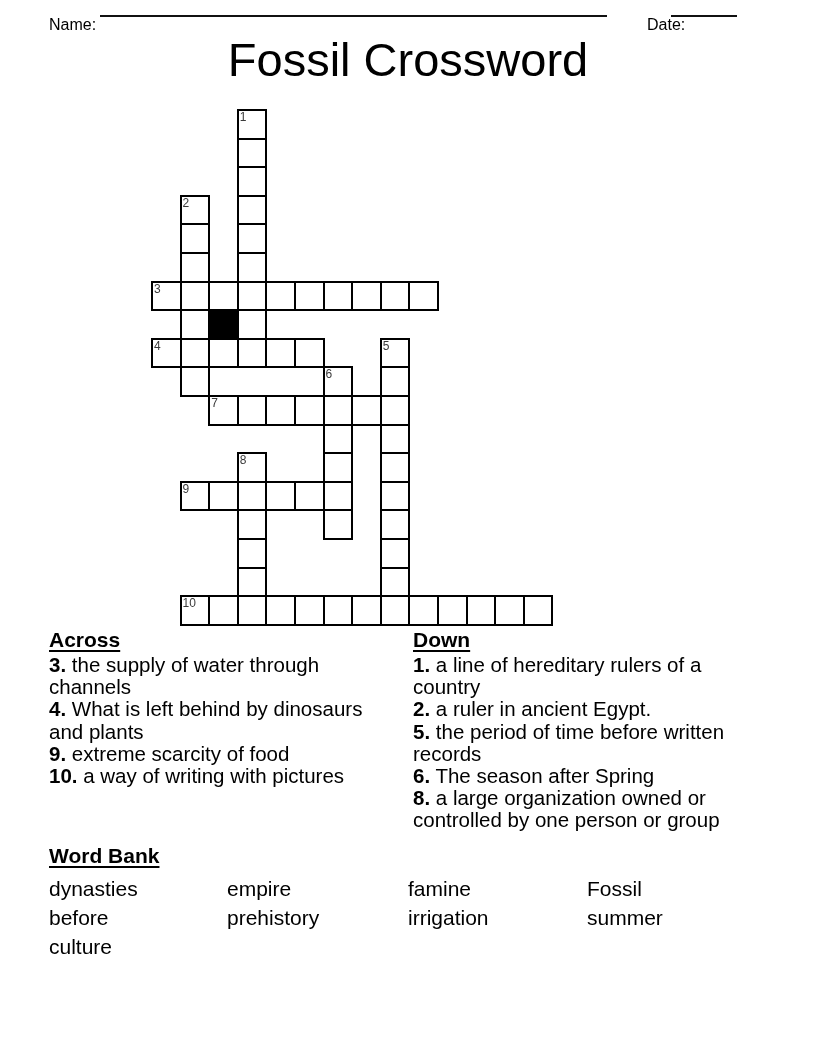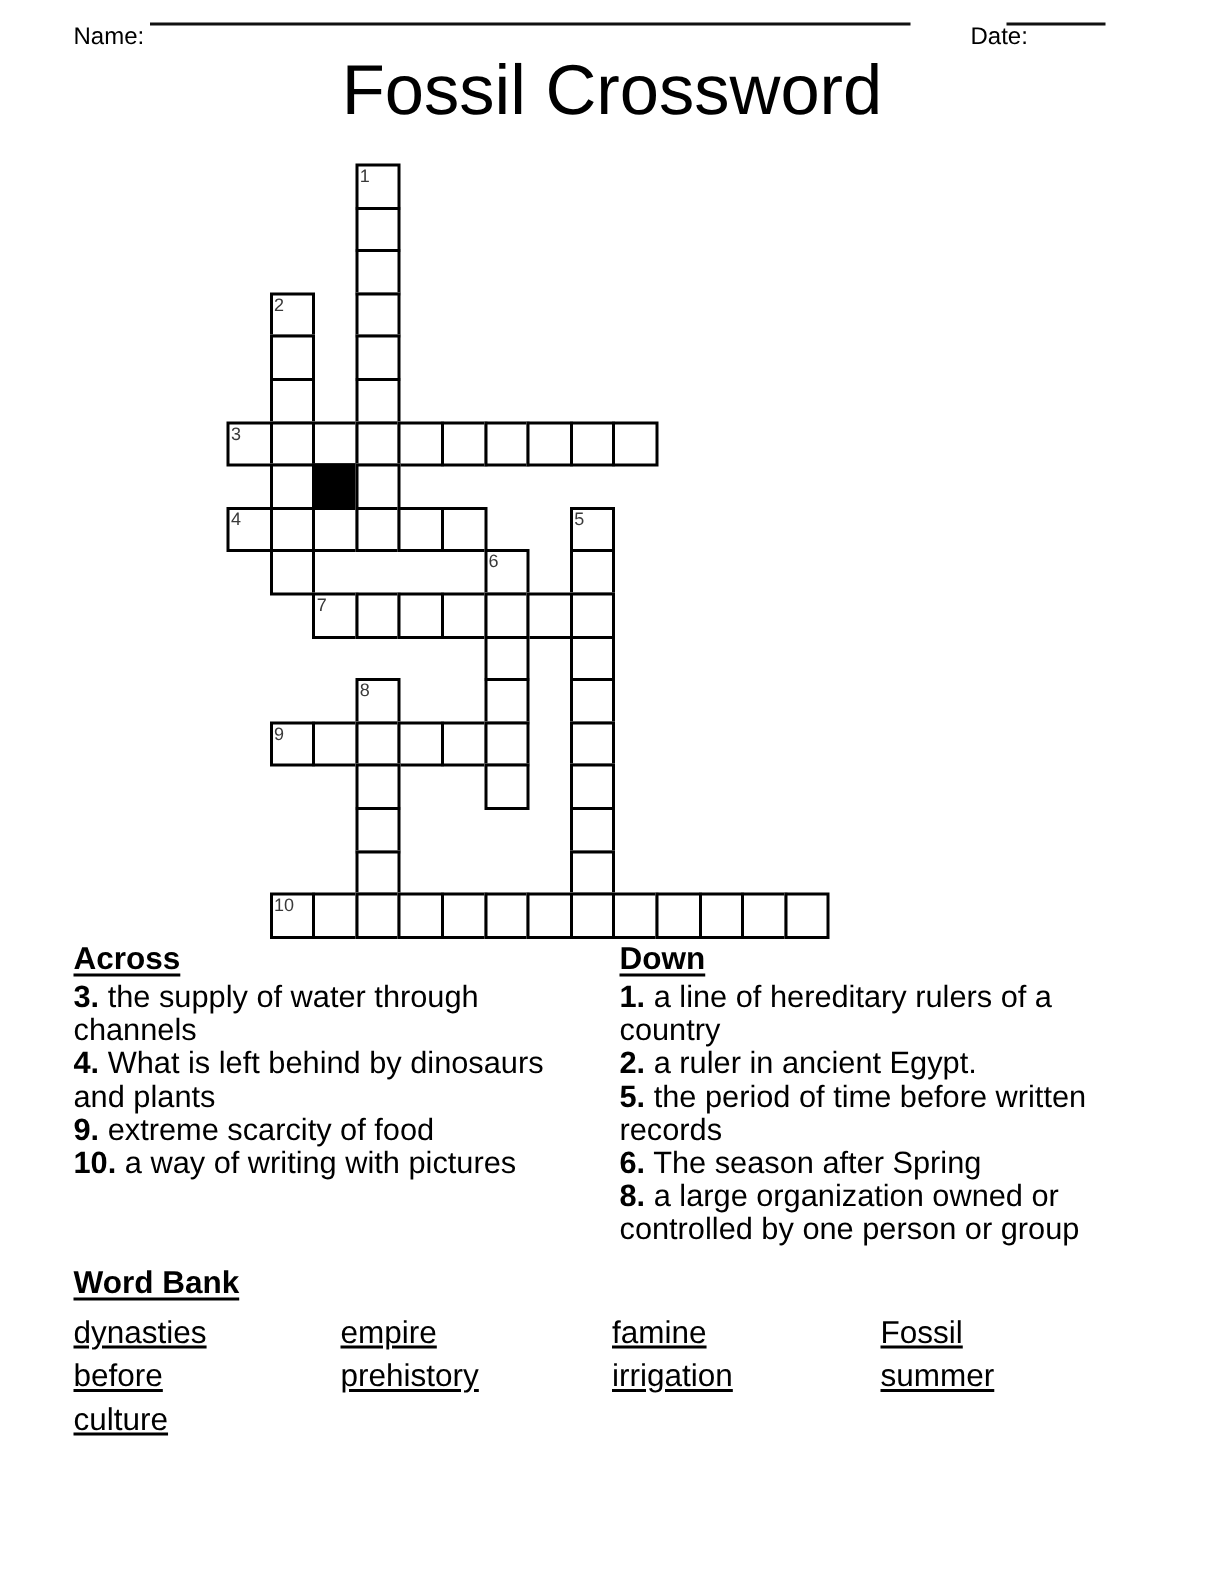--- a/index.html
+++ b/index.html
@@ -46,21 +46,21 @@
   .clues h2 { margin-bottom:3px; }
   .across { left:49px;  width:341px; }
   .down   { left:413px; width:351px; }
   .clue b { font-weight:bold; }
 
   
   .wordbank { position:absolute; left:49px; top:845px; width:720px; }
   .wb-grid {
     margin-top:8px;
     display:grid; grid-template-columns:178px 181px 179px 170px;
-    font-size:21px; line-height:28.8px;text-decoration:underline;
+    font-size:21px; line-height:28.8px;
   }
 </style>
 </head>
 <body>
 
 <div class="page">
 
   <span class="hlabel name-label">Name:</span>
   <span class="blank name-blank"></span>
   <span class="hlabel date-label">Date:</span>

